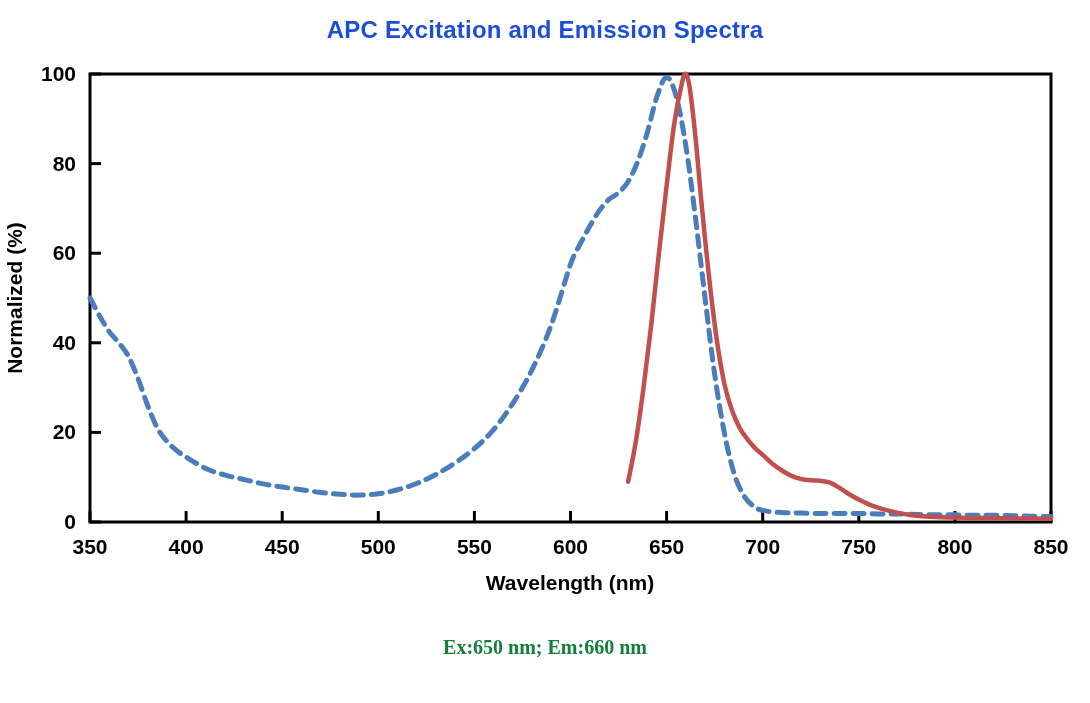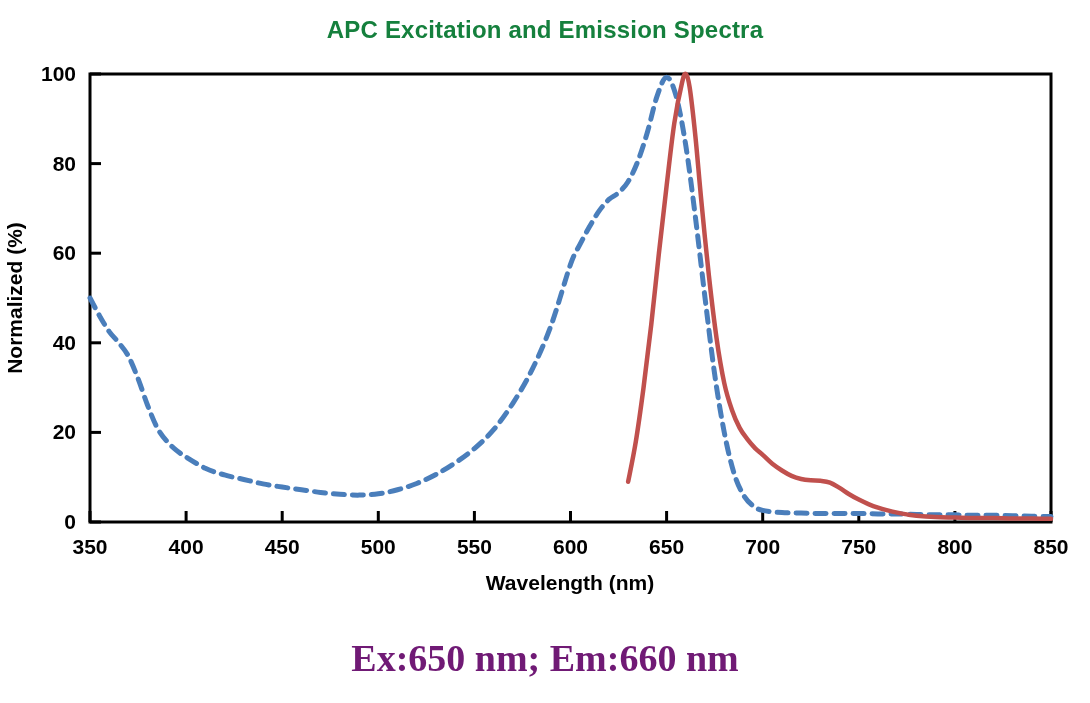--- a/index.html
+++ b/index.html
@@ -17,31 +17,31 @@
     position: absolute;
     inset: 0;
   }
   #chart-title {
     position: absolute;
     top: 16px; left: 0; right: 0;
     text-align: center;
     font-family: "Liberation Sans", sans-serif;
     font-weight: bold;
     font-size: 24px;
-    color: #15803d;
+    color: #1d4ed8;
     letter-spacing: 0.2px;
   }
   #figure-caption {
     position: absolute;
     top: 636px; left: 0; right: 0;
     text-align: center;
     font-family: "Liberation Serif", serif;
     font-weight: bold;
-    font-size: 38px;
-    color: #701a75;
+    font-size: 20px;
+    color: #15803d;
   }
   #plot-svg {
     position: absolute;
     top: 0; left: 0;
   }
   .tick-label {
     font-family: "Liberation Sans", sans-serif;
     font-weight: bold;
     font-size: 21px;
     fill: #000000;

